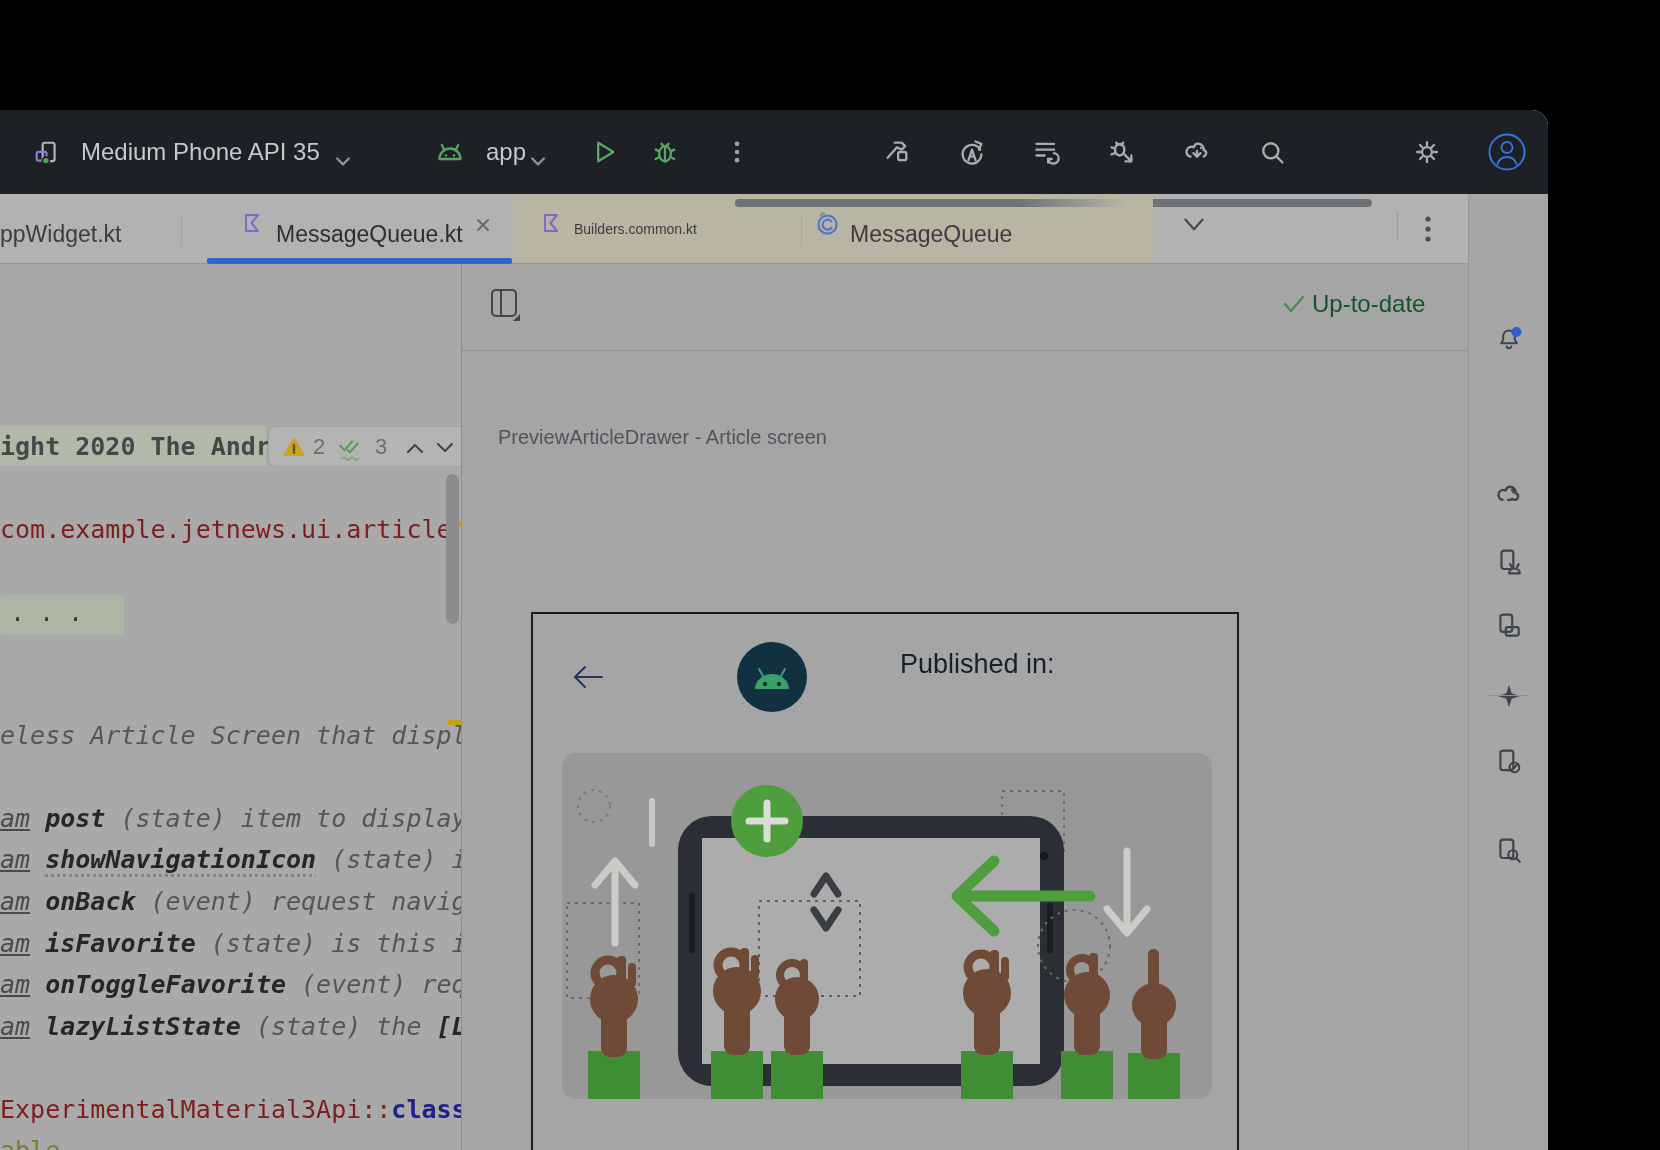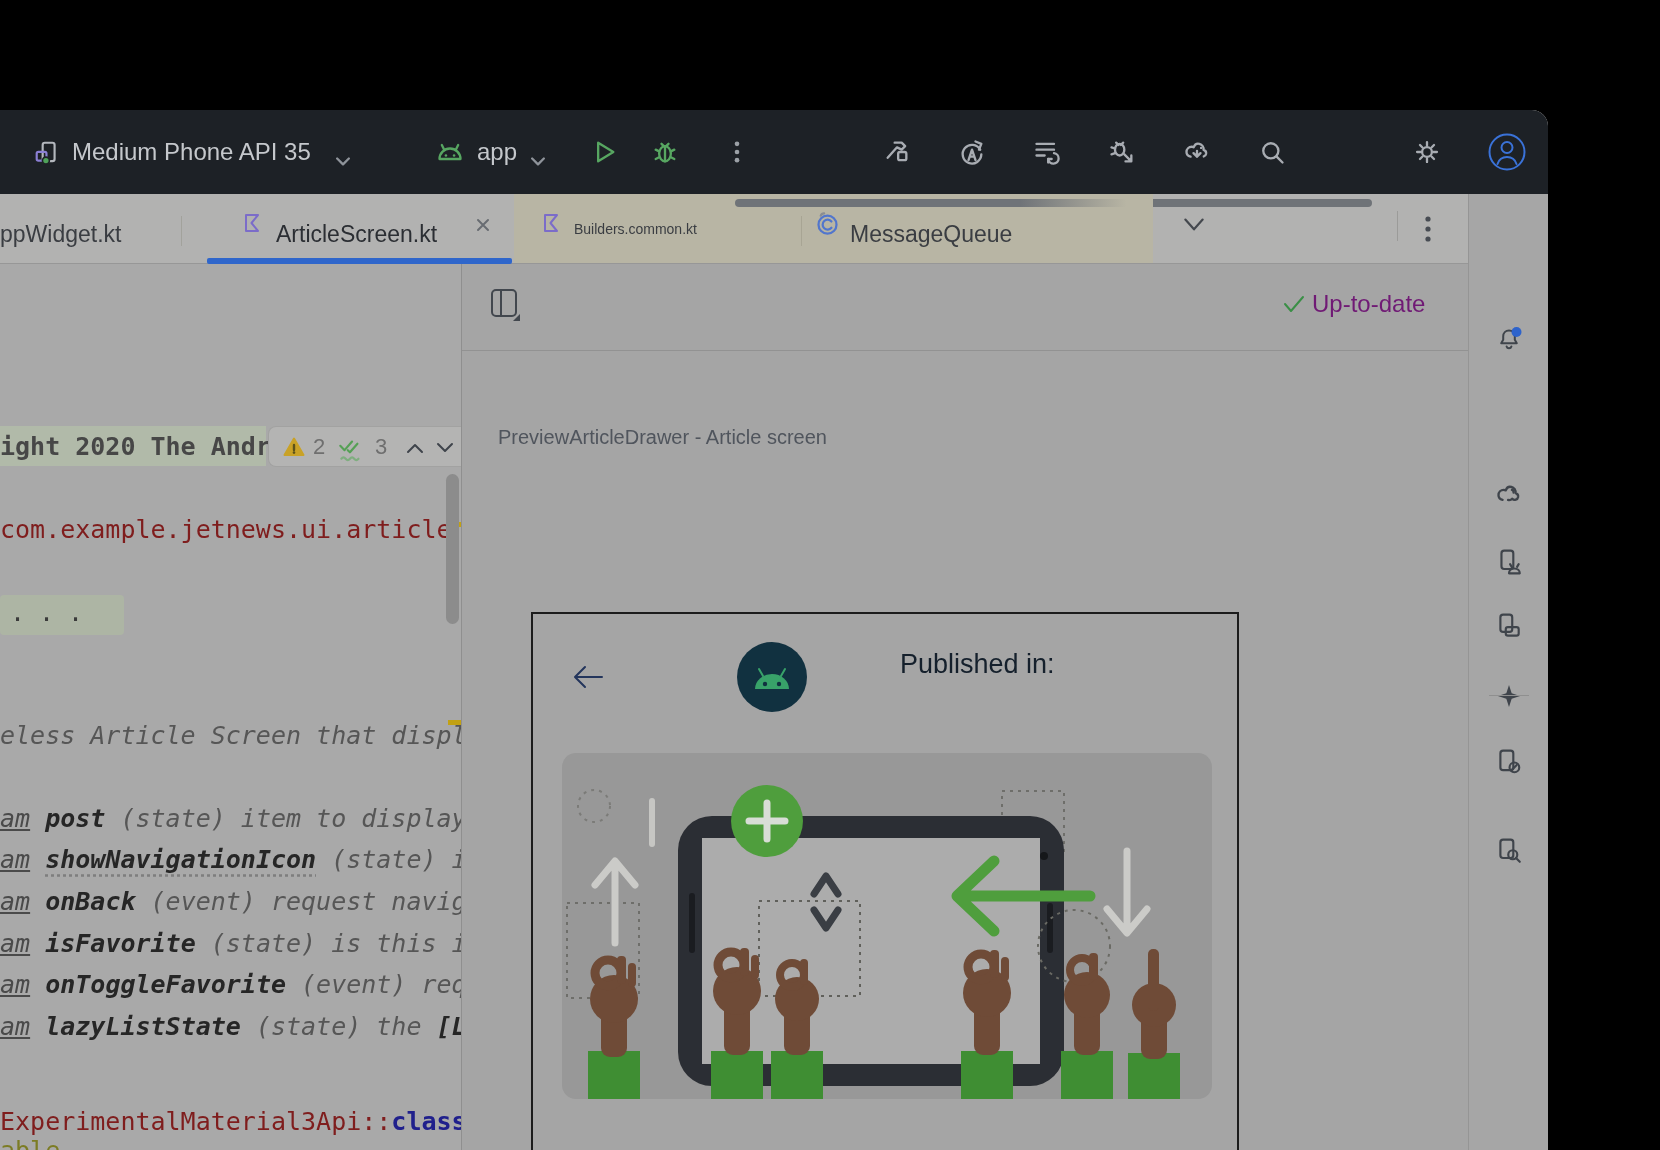--- a/index.html
+++ b/index.html
@@ -3,21 +3,21 @@
 <meta charset="utf-8">
 <style>
   html,body{margin:0;padding:0;background:#000;}
   #stage{position:relative;width:1660px;height:1150px;background:#000;overflow:hidden;
          font-family:"Liberation Sans",sans-serif;}
   .abs{position:absolute;}
   #win{position:absolute;left:0;top:110px;width:1548px;height:1040px;border-radius:0 16px 0 0;
        overflow:hidden;background:#a6a6a6;}
   
   #toolbar{position:absolute;left:0;top:0;width:1548px;height:84px;background:#1d2126;border-radius:0 16px 0 0;}
-  #toolbar .lbl{position:absolute;top:27px;font-size:24px;line-height:30px;color:#c5c8cc;font-weight:500;}
+  #toolbar .lbl{position:absolute;top:27px;font-size:24px;line-height:30px;color:#c5c8cc;font-weight:500;margin-left:9px;}
   .ticon{position:absolute;top:28px;width:28px;height:28px;color:#a8acb2;}
   
   #tabbar{position:absolute;left:0;top:84px;width:1468px;height:70px;background:#b2b2b1;border-bottom:1px solid #979797;box-sizing:border-box;}
   .tanbg{position:absolute;left:514px;top:0;width:639px;height:69px;background:#b8b5a4;}
   .tablabel{position:absolute;top:27px;font-size:23px;color:#3a3d42;white-space:nowrap;}
   .tabdiv{position:absolute;top:22px;width:1px;height:30px;background:#a2a29c;}
   #hscroll{position:absolute;left:735px;top:5px;width:637px;height:8px;border-radius:4px;background:#6f7378;}
   #active-underline{position:absolute;left:207px;top:64px;width:305px;height:6px;background:#2f66cb;border-radius:2px;}
   #viewbox{position:absolute;left:1218px;top:94px;width:169px;height:48px;background:#ffffff;border-radius:10px;}
   #viewbox .sel{position:absolute;left:63px;top:4px;width:48px;height:40px;background:#e1e1e4;border-radius:8px;}
@@ -36,21 +36,21 @@
   #hlbar{position:absolute;left:0;top:162px;width:266px;height:40px;background:#b1baa9;}
   #foldchip{position:absolute;left:0;top:331px;width:124px;height:40px;background:#adb5a4;border-radius:4px;}
   #foldchip span{position:absolute;left:10px;top:0;line-height:36px;font-family:"DejaVu Sans Mono",monospace;font-size:25px;letter-spacing:14px;color:#3b3b3b;}
   #inspections{position:absolute;left:268px;top:162px;width:194px;height:41px;background:#b4b4b3;border:1px solid #a2a2a1;border-right:none;border-radius:8px 0 0 8px;box-sizing:border-box;}
   .insnum{position:absolute;top:7px;font-size:22px;color:#6f6f6f;}
   #vscroll{position:absolute;left:446px;top:210px;width:13px;height:150px;border-radius:7px;background:#8c8c8c;}
   .ymark{position:absolute;left:448px;width:14px;height:5px;background:#c2a113;}
   
   #preview{position:absolute;left:462px;top:154px;width:1006px;height:886px;background:#a5a5a5;}
   #pband{position:absolute;left:0;top:0;width:1006px;height:87px;border-bottom:1px solid #929292;box-sizing:border-box;}
-  #pstatus{position:absolute;left:850px;top:26px;font-size:24px;color:#701a75;text-align:right;}
+  #pstatus{position:absolute;left:850px;top:26px;font-size:24px;color:#14532d;text-align:right;}
   #plabel{position:absolute;left:36px;top:162px;font-size:20px;color:#50555d;}
   #card{position:absolute;left:69px;top:348px;width:708px;height:560px;border:2px solid #1c1c1c;box-sizing:border-box;}
   .pubtxt{position:absolute;left:360px;font-size:27px;line-height:38px;color:#15202c;font-weight:500;white-space:nowrap;margin-left:7px;}
   .titletxt{position:absolute;left:101px;font-size:64px;line-height:82px;color:#171717;font-weight:500;letter-spacing:1px;white-space:nowrap;}
   
   #stripe{position:absolute;left:1468px;top:84px;width:80px;height:956px;background:#a6a6a6;border-left:1px solid #959595;box-sizing:border-box;}
   .sicon{position:absolute;left:26px;width:28px;height:28px;color:#3f444b;}
   .nofill{fill:none;stroke:currentColor;stroke-width:2;stroke-linecap:round;stroke-linejoin:round;}
 </style>
 </head>
@@ -136,21 +136,21 @@
   <div id="tabbar">
     <div class="tanbg"></div>
     <div id="hscroll"></div>
 
     <span class="tablabel" style="left:0">ppWidget.kt</span>
     <div class="tabdiv" style="left:181px"></div>
 
     <svg class="abs" style="left:240px;top:17px" width="24" height="24" viewBox="0 0 24 24">
       <path class="nofill" d="M18 4H6v16h12L11.5 12z" style="color:#7b6cc9" stroke-width="2.2"></path>
     </svg>
-    <span class="tablabel" style="left:276px;color:#2b2e33;font-weight:500">ArticleScreen.kt</span>
+    <span class="tablabel" style="left:276px;color:#2b2e33;font-weight:500">MessageQueue.kt</span>
     <svg class="abs" style="left:474px;top:22px" width="18" height="18" viewBox="0 0 18 18">
           <path class="nofill" d="M4 4l10 10M14 4L4 14" style="color:#686c72"></path>
         </svg>
 
     <svg class="abs" style="left:539px;top:17px" width="24" height="24" viewBox="0 0 24 24">
       <path class="nofill" d="M18 4H6v16h12L11.5 12z" style="color:#7b6cc9" stroke-width="2.2"></path>
     </svg>
     <span class="tablabel" style="left:574px;font-size:14px">Builders.common.kt</span>
     <div class="tabdiv" style="left:801px;background:#a8a594"></div>
 
@@ -196,21 +196,21 @@
     <div>
           <div class="cl" style="top: 168px;"><span class="hlc">ight 2020 The Andr</span></div>
           <div class="cl" style="top: 251px;"><span class="code">com.example.jetnews.ui.article</span></div>
           <div class="cl" style="top: 457px;"><span class="cm">eless Article Screen that displa</span></div>
           <div class="cl" style="top: 540px;"><span class="tag">am</span><span class="cm"> </span><span class="pn">post</span><span class="cm"> (state) item to display</span></div>
           <div class="cl" style="top: 581px;"><span class="tag">am</span><span class="cm"> </span><span class="pn sq">showNavigationIcon</span><span class="cm"> (state) i</span></div>
           <div class="cl" style="top: 623px;"><span class="tag">am</span><span class="cm"> </span><span class="pn">onBack</span><span class="cm"> (event) request naviga</span></div>
           <div class="cl" style="top: 665px;"><span class="tag">am</span><span class="cm"> </span><span class="pn">isFavorite</span><span class="cm"> (state) is this it</span></div>
           <div class="cl" style="top: 706px;"><span class="tag">am</span><span class="cm"> </span><span class="pn">onToggleFavorite</span><span class="cm"> (event) requ</span></div>
           <div class="cl" style="top: 748px;"><span class="tag">am</span><span class="cm"> </span><span class="pn">lazyListState</span><span class="cm"> (state) the </span><span class="pn">[La</span></div>
-          <div class="cl" style="top: 831px; margin-top: 12px;"><span class="code">ExperimentalMaterial3Api::</span><span class="kw">class</span></div>
+          <div class="cl" style="top: 831px;"><span class="code">ExperimentalMaterial3Api::</span><span class="kw">class</span></div>
           <div class="cl" style="top: 872px;"><span class="ann">able</span></div>
         </div>
     <div id="foldchip">
           <span>...</span>
         </div>
 
     <div id="inspections">
       <svg class="abs" style="left:13px;top:8px" width="24" height="24" viewBox="0 0 24 24">
         <path d="M12 3.5L21.5 20h-19z" fill="#c9a227" stroke="#c9a227" stroke-width="2" stroke-linejoin="round"></path>
         <path d="M12 10v5" stroke="#5c521a" stroke-width="2.4" stroke-linecap="round"></path>

